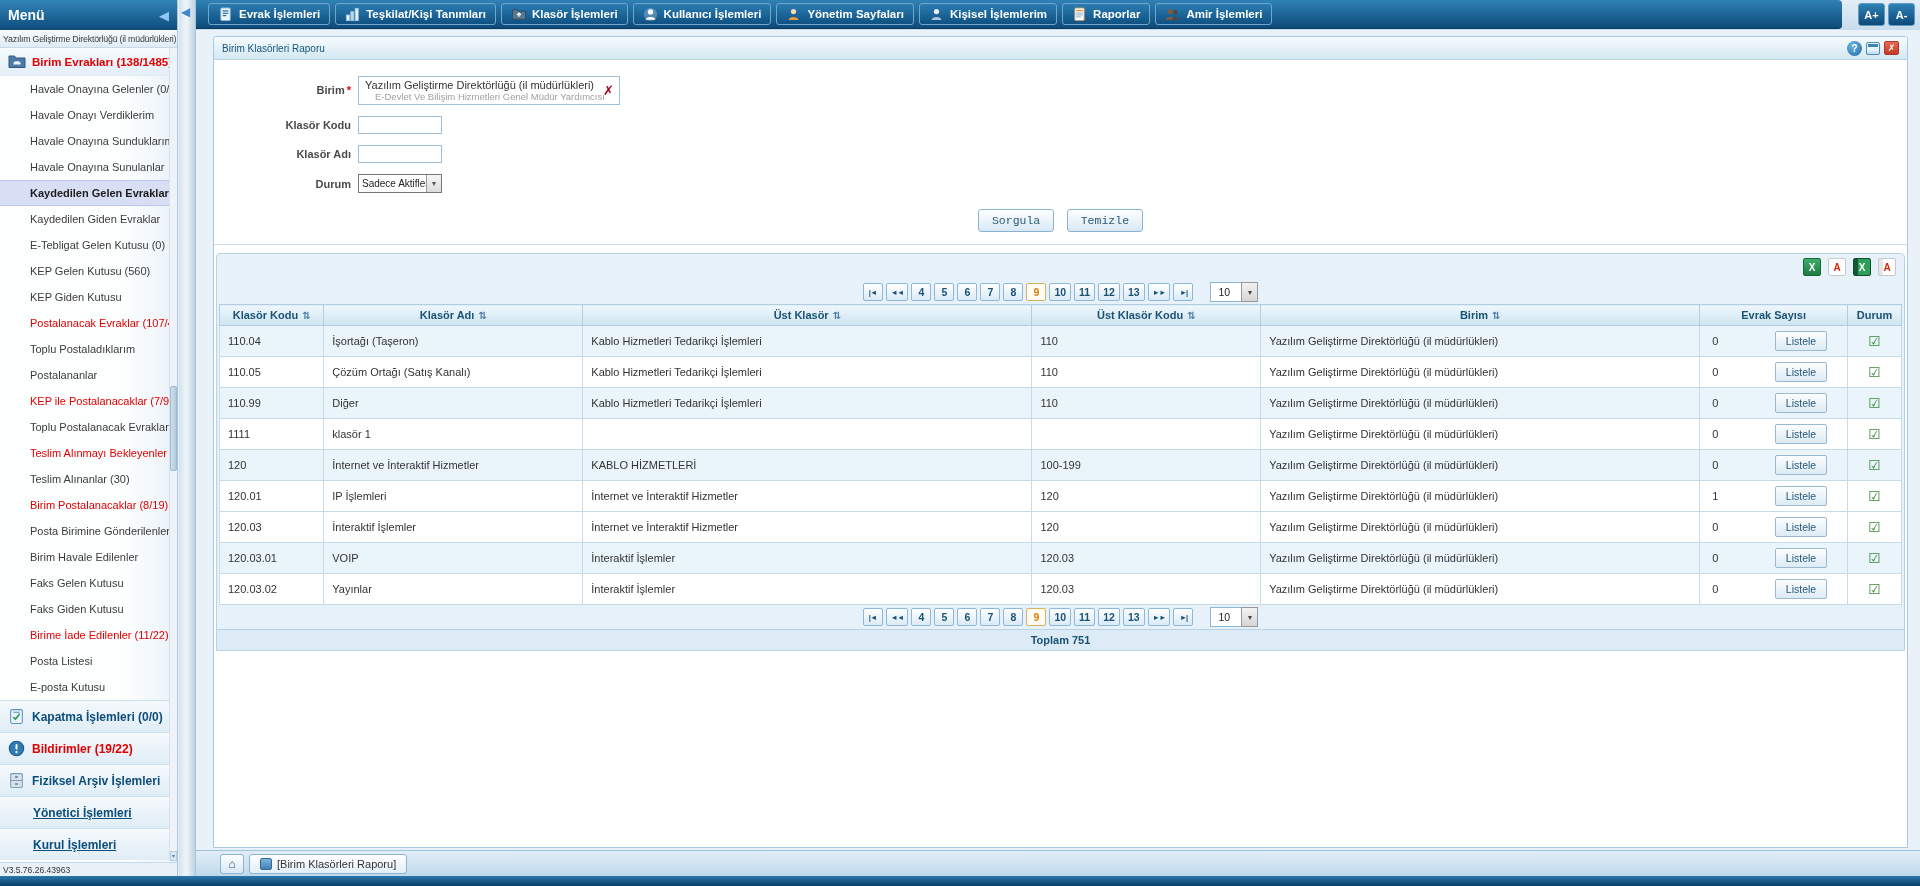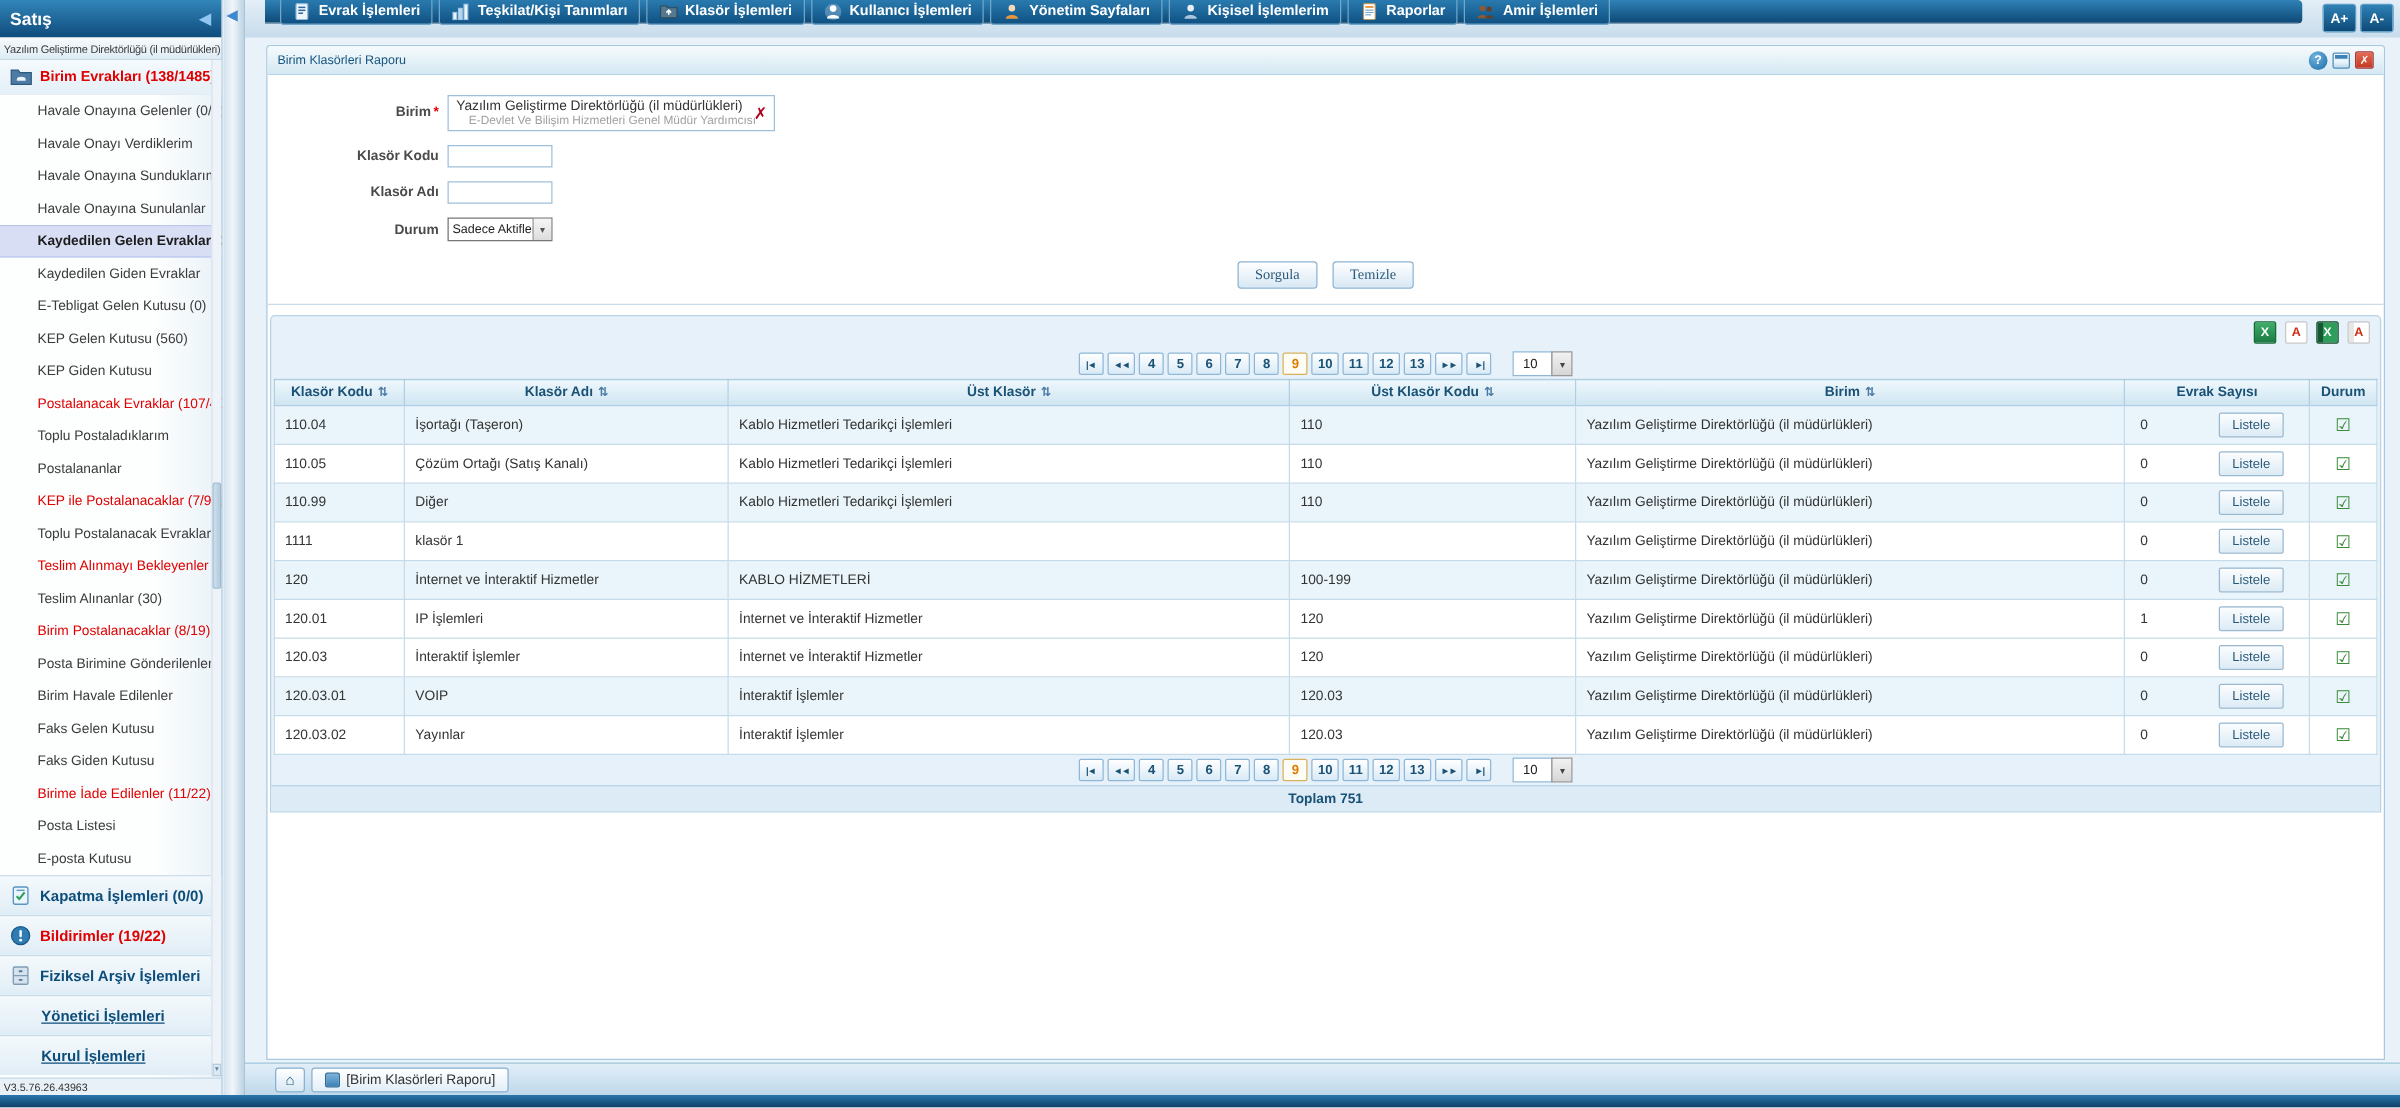--- a/index.html
+++ b/index.html
@@ -36,21 +36,21 @@
     text-align:center;line-height:9px;background:#dce9f2;border:1px solid #b6cddf;}
 
   
   #splitter{position:absolute;left:179px;top:0;width:17px;height:876px;
     background:linear-gradient(90deg,#d3e2ee,#f0f6fa 45%,#bed3e2);border-right:1px solid #a9c4d8;}
   .splitter-arrow{position:absolute;top:5px;left:2px;font-size:12px;color:#3f88cf;text-shadow:0 1px 1px #fff;cursor:pointer;}
 
   
   #main{position:absolute;left:196px;top:0;right:0;height:876px;background:#eaf2f9;}
   #toolbar{position:relative;height:30px;background:linear-gradient(#e3eef7,#c8dcec);}
-  .toolbar-dark{position:absolute;left:16px;top:0;height:19px;right:78px;
+  .toolbar-dark{position:absolute;left:0;top:0;height:29px;right:78px;
     background:linear-gradient(#2f81b6,#0d4a78);display:flex;align-items:center;padding-left:12px;gap:5px;
     border-radius:0 4px 4px 0;border-bottom:1px solid #0a3a5e;}
   .tab{display:inline-flex;align-items:center;gap:5px;height:22px;padding:0 9px;border:1px solid #6fa6cb;border-radius:3px;
     background:linear-gradient(#2b7cb1,#0f5182);cursor:pointer;}
   .tab-label{color:#fff;font-weight:bold;font-size:11.5px;white-space:nowrap;}
   .tab-icon{display:inline-flex;width:16px;height:15px;}
   .font-buttons{position:absolute;right:5px;top:3px;display:flex;gap:3px;}
   .font-btn{width:27px;height:23px;border:1px solid #5e9cc4;border-radius:3px;background:linear-gradient(#2f81b6,#0d4a78);
     color:#fff;font-weight:bold;font-size:11px;display:flex;align-items:center;justify-content:center;cursor:pointer;}
 
@@ -81,21 +81,21 @@
   .birim-clear{position:absolute;right:5px;top:6px;color:#b00020;font-size:13px;font-weight:bold;cursor:pointer;}
   .checkbox{width:14px;height:14px;border:1px solid #9ab8d0;background:linear-gradient(#f2f8fc,#dce9f3);border-radius:2px;cursor:pointer;}
   .text-input{width:84px;height:18px;border:1px solid #9fc0da;font-size:11px;padding:0 3px;background:#fff;}
   .select-box{width:84px;height:19px;border:1px solid #767676;background:#fff;display:flex;align-items:center;cursor:pointer;}
   .select-text{flex:1;font-size:10px;color:#222;padding-left:3px;white-space:nowrap;overflow:hidden;}
   .select-arrow{width:15px;height:100%;background:linear-gradient(#f6f6f6,#dcdcdc);border-left:1px solid #999;
     font-size:8px;color:#555;display:flex;align-items:center;justify-content:center;flex:none;}
   .buttons-row{text-align:center;margin:16px 0 12px;}
   .btn{display:inline-block;border:1px solid #8ab2d2;border-radius:3px;background:linear-gradient(#ffffff,#d8e8f4);
     color:#2a5a7a;font-size:11.5px;padding:4px 13px;cursor:pointer;margin:0 4px;
-    font-family:Liberation Serif, serif;}
+    font-family:Liberation Mono, monospace;}
   .divider{border:none;border-top:1px solid #cadcea;margin:0;}
 
   
   .table-panel{margin:8px 2px 0 2px;border:1px solid #b7d3e6;border-radius:4px 4px 0 0;background:#e7f1f9;}
   .export-row{height:26px;position:relative;}
   .export-icons{position:absolute;right:8px;top:4px;display:flex;gap:7px;}
   .exp-ic{width:18px;height:18px;border-radius:2px;font-size:10px;font-weight:bold;
     display:flex;align-items:center;justify-content:center;cursor:pointer;}
   .exp-excel{background:linear-gradient(#3fae6a,#1d7a42);color:#fff;border:1px solid #156a36;}
   .exp-pdf{background:#fff;border:1px solid #c8c8c8;color:#d22a12;}
@@ -139,21 +139,21 @@
   .task-tab-ic{width:12px;height:12px;background:linear-gradient(#7db4dc,#3f82b5);border:1px solid #2f6a98;border-radius:2px;}
   #footer{position:absolute;left:0;right:0;top:876px;height:10px;background:linear-gradient(#2a76ac,#0b3f66);}
 </style>
 </head>
 <body>
 
 <div id="app">
 
   <aside id="sidebar">
     <div class="menu-header">
-      <span class="menu-title">Satış</span>
+      <span class="menu-title">Menü</span>
       <span class="menu-collapse">◀</span>
     </div>
     <div class="unit-bar">Yazılım Geliştirme Direktörlüğü (il müdürlükleri)</div>
     <div class="menu-root">
       <span class="root-icon" id="root-icon">
           <svg width="18" height="15" viewBox="0 0 18 15">
             <path d="M1 4 L1 2 L6.5 2 L8 4 L17 4 L17 13.5 L1 13.5 Z" fill="#4e7ba3" stroke="#2f5a80"></path>
             <path d="M5.5 10.5 L5.5 9 C5.5 6.8 12.5 6.8 12.5 9 L12.5 10.5 Z" fill="#eaf3fa"></path>
           </svg>
         </span>

